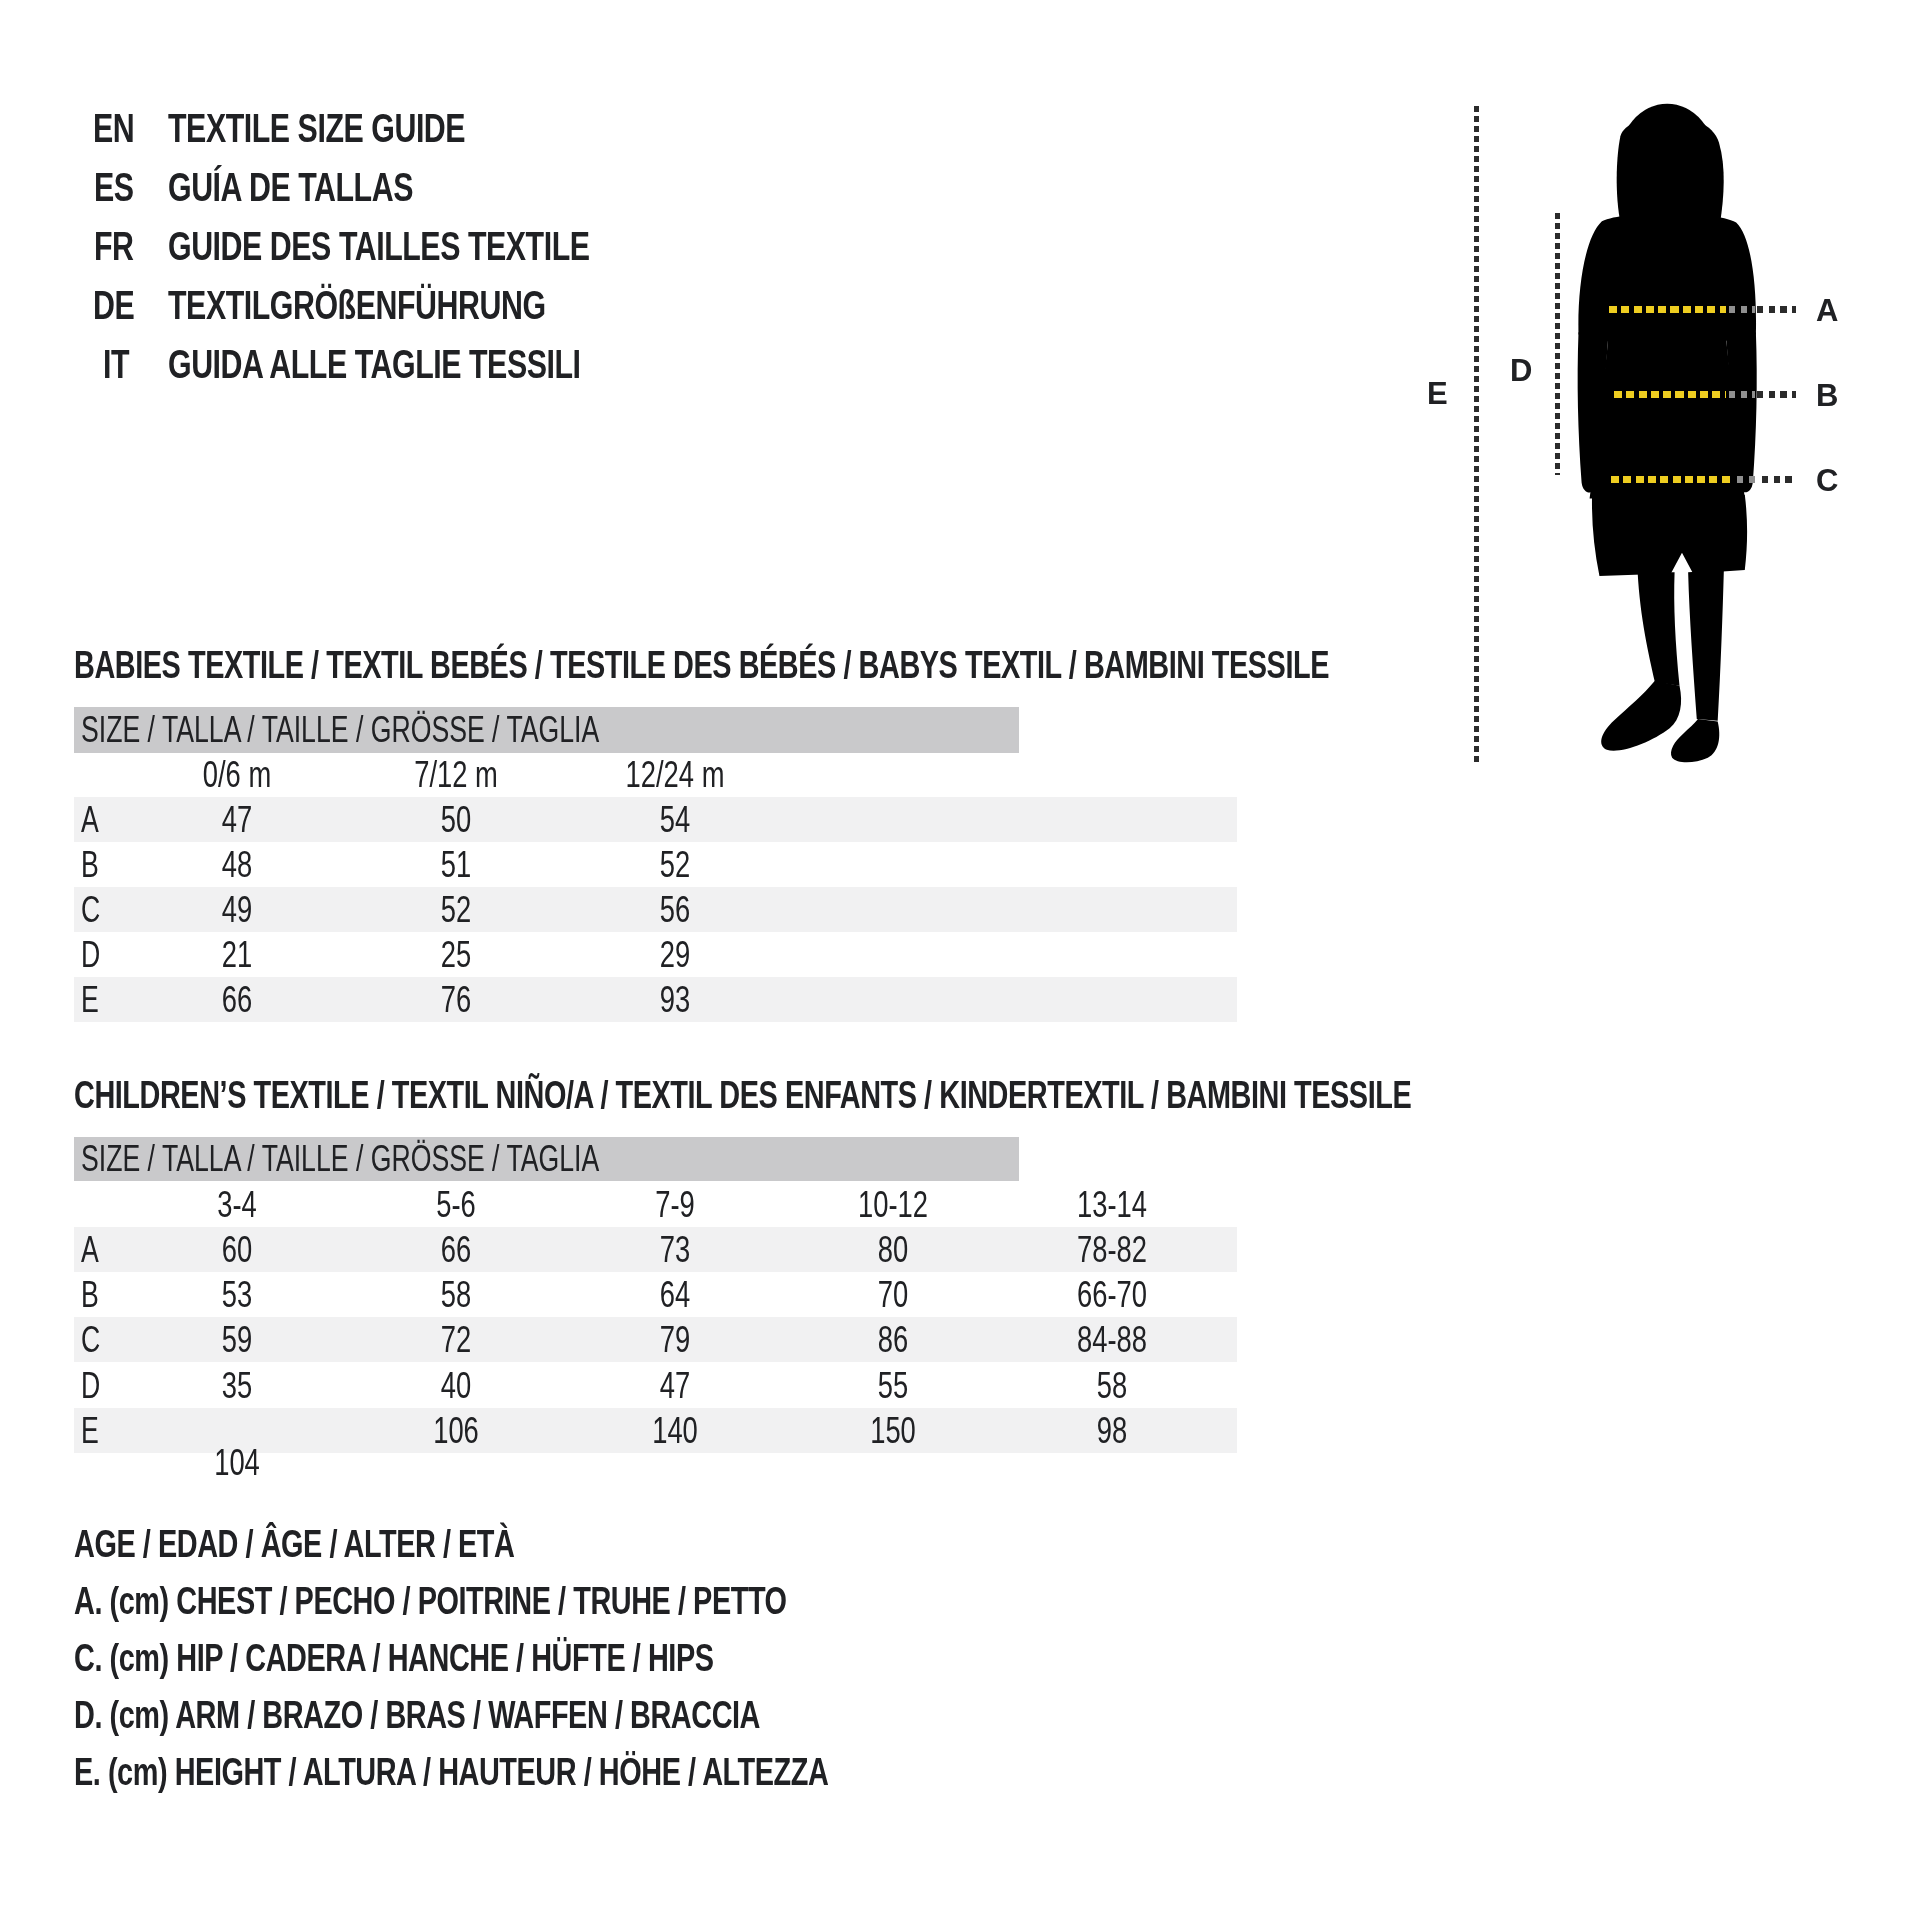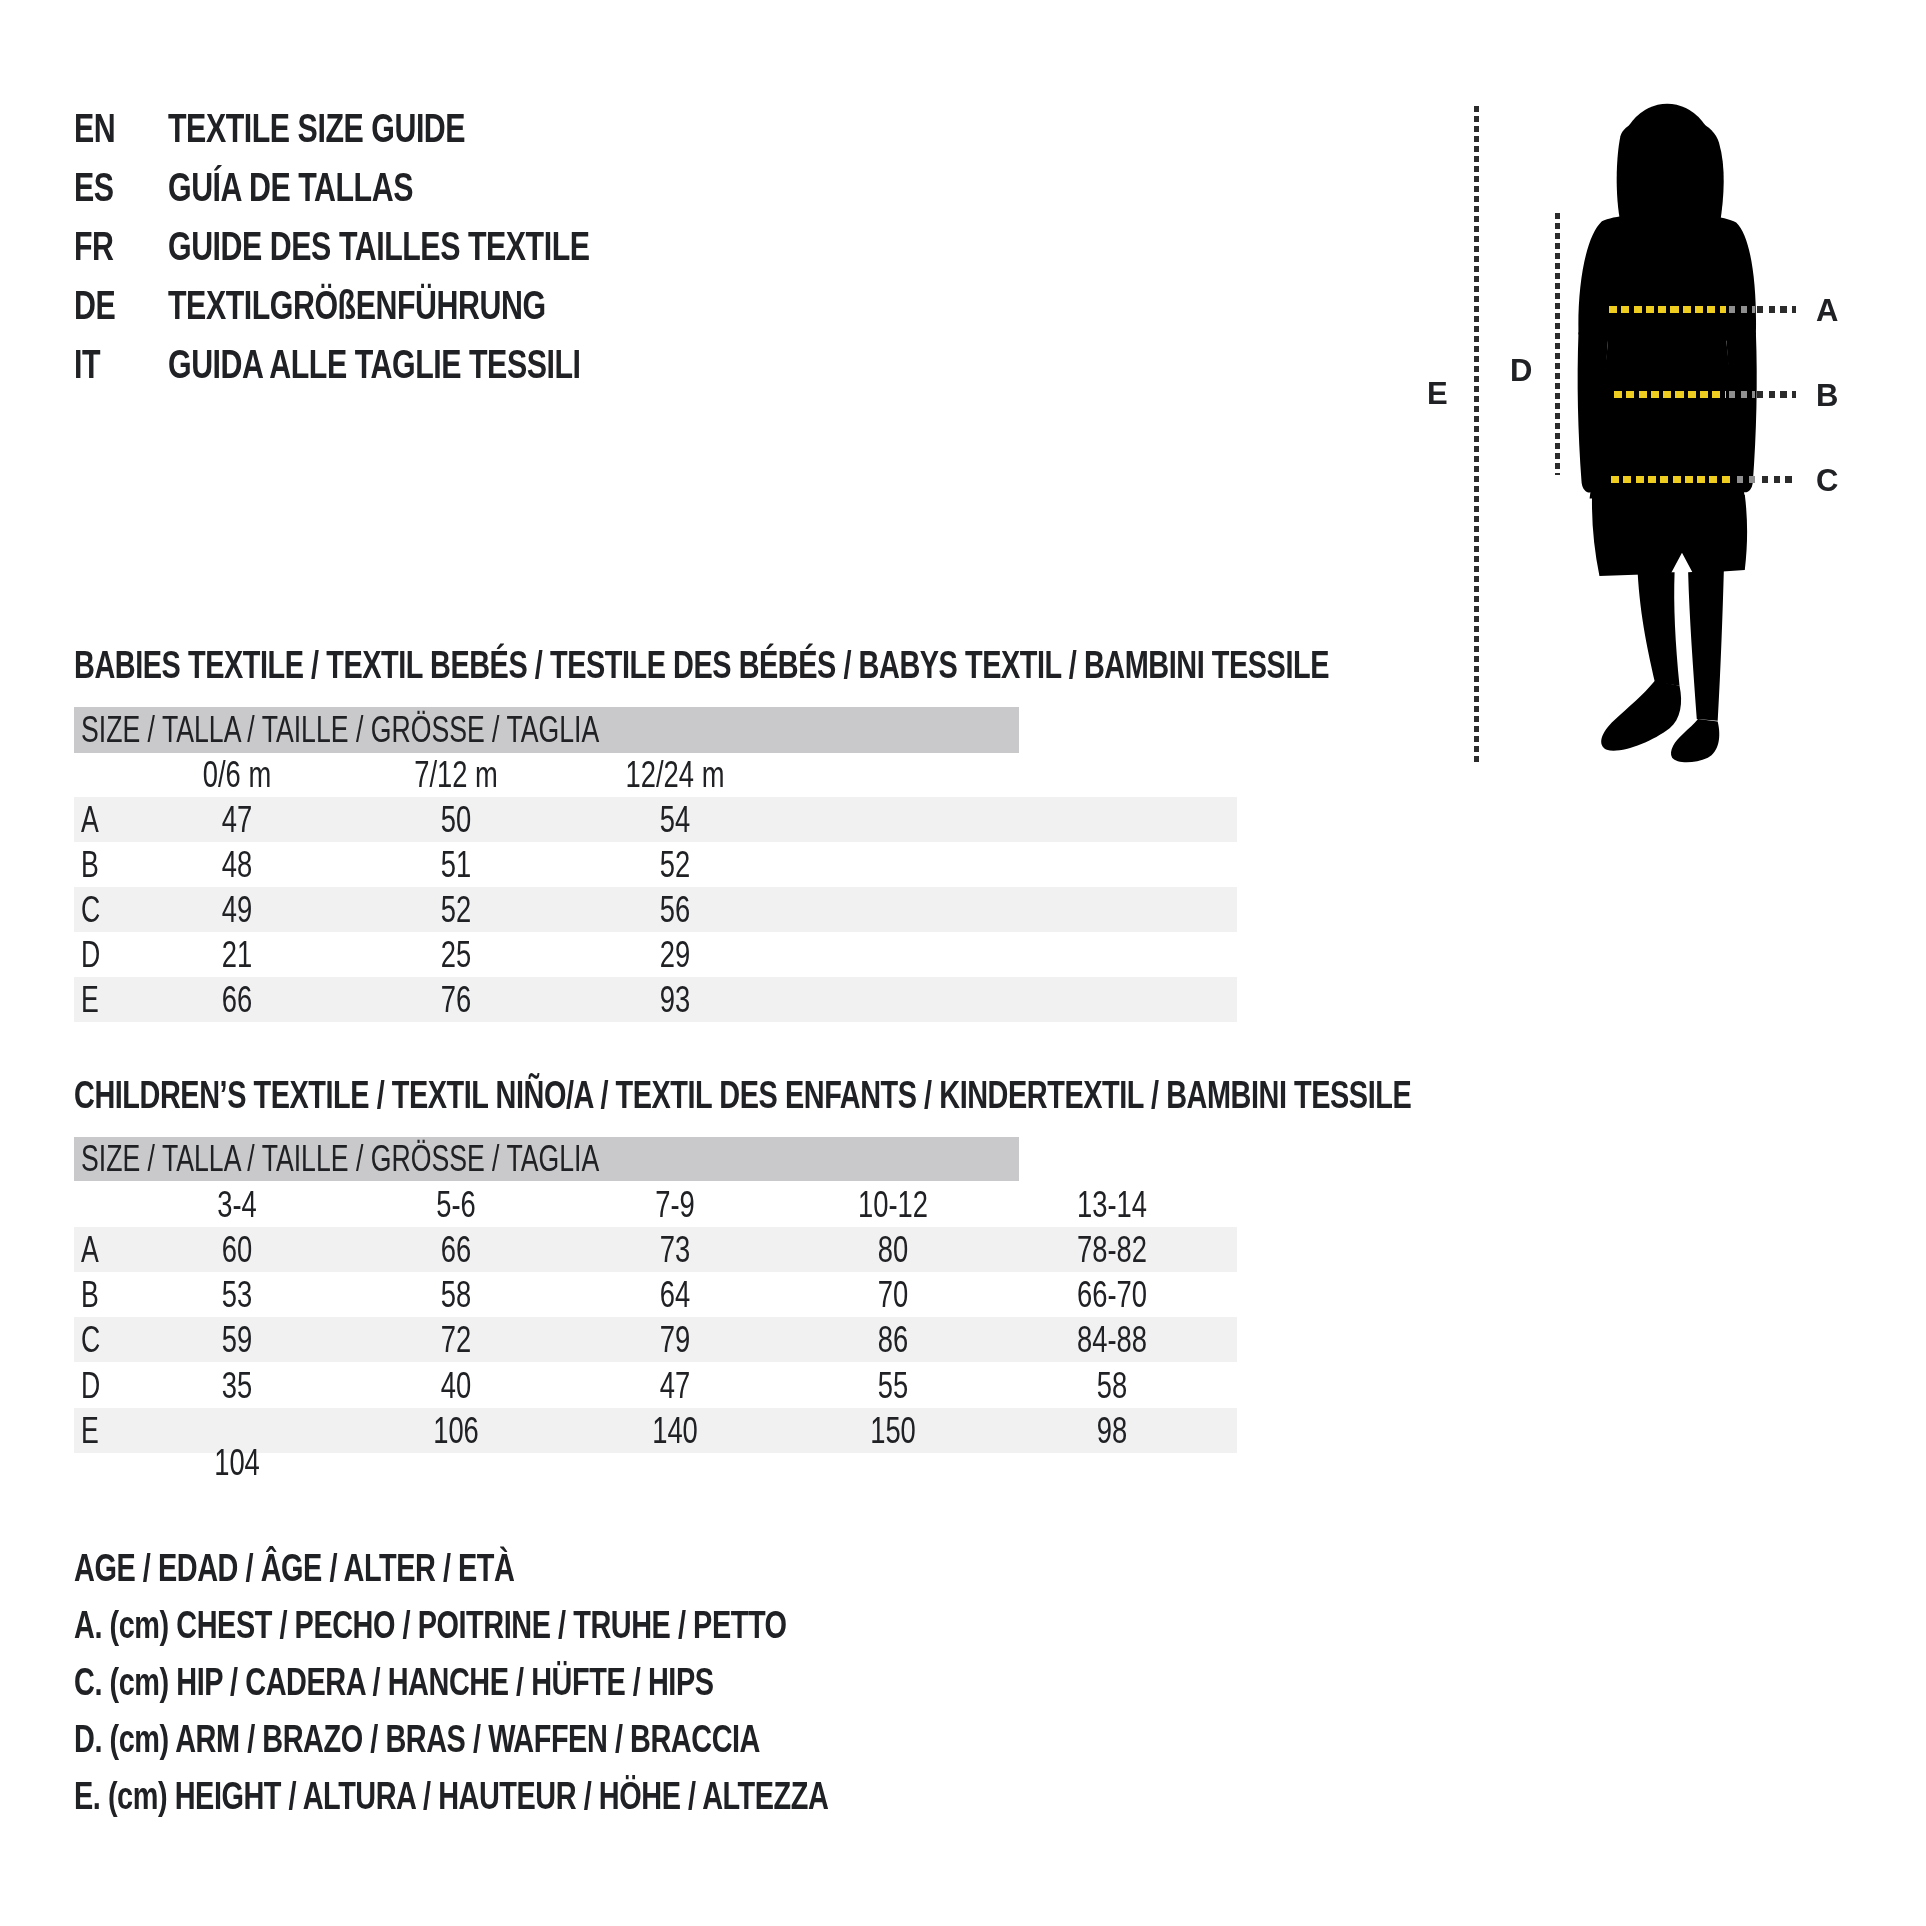--- a/index.html
+++ b/index.html
@@ -11,42 +11,42 @@
   }
   .abs{position:absolute;}
   
   .cx{display:inline-block;transform:scaleX(0.74);transform-origin:0 50%;white-space:nowrap;}
   .cxc{display:inline-block;transform:translateX(-50%) scaleX(0.76);transform-origin:50% 50%;white-space:nowrap;}
   .semibold{font-weight:600;letter-spacing:-0.6px;}
 
   
   #lang-list{left:74px;top:99px;font-size:41px;line-height:59px;}
   .lang-row{white-space:nowrap;}
-  .lang-code{display:inline-block;width:94px;}
+  .lang-code{display:inline-block;width:94px;text-align:center;}
 
   
   .vdash{width:5px;background:repeating-linear-gradient(to bottom,var(--c-dash-dark,#2b2b2b) 0 6.2px,transparent 6.2px 10px);}
   .hseg{height:6.8px;}
   .hseg-yellow{background:repeating-linear-gradient(to right,var(--c-yellow,#eecd20) 0 8px,transparent 8px 12.3px);}
   .hseg-gray{background:repeating-linear-gradient(to right,var(--c-dash-gray,#8f8f8f) 0 6.2px,transparent 6.2px 11.7px);}
   .hseg-dark{background:repeating-linear-gradient(to right,var(--c-dash-dark,#2b2b2b) 0 6.2px,transparent 6.2px 11.7px);}
   .fig-label{font-size:31px;font-weight:700;line-height:31px;}
   #child-figure{color:var(--c-sil,#000);}
 
   
   .section-title{font-size:39px;line-height:39px;}
   .size-bar{left:74px;width:945px;background:var(--c-bar,#c9c9cb);}
   .size-bar-label{position:absolute;left:7.4px;top:0;font-size:36px;font-weight:400;}
   .trow{position:absolute;left:74px;width:1163px;}
   .trow-shade{background:var(--c-shade,#f1f1f2);}
   .tcell{position:absolute;top:0;font-size:36px;font-weight:400;}
   .row-label{position:absolute;left:7.4px;top:0;font-size:36px;font-weight:400;}
 
   
-  #legend{left:74px;top:1515px;font-size:39px;line-height:57px;margin-top:24px;}
+  #legend{left:74px;top:1515px;font-size:39px;line-height:57px;}
   .legend-line{white-space:nowrap;}
 </style>
 </head>
 <body>
 
 <div id="page" style="--c-yellow: #eecd20; --c-dash-dark: #2b2b2b; --c-dash-gray: #8f8f8f; --c-sil: #000000; --c-text: #202124; --c-bar: #c9c9cb; --c-shade: #f1f1f2;">
 
   <div id="lang-list" class="abs semibold">
     <div class="lang-row">
       <span class="lang-code"><span class="cx">EN</span></span><span class="cx">TEXTILE SIZE GUIDE</span>

